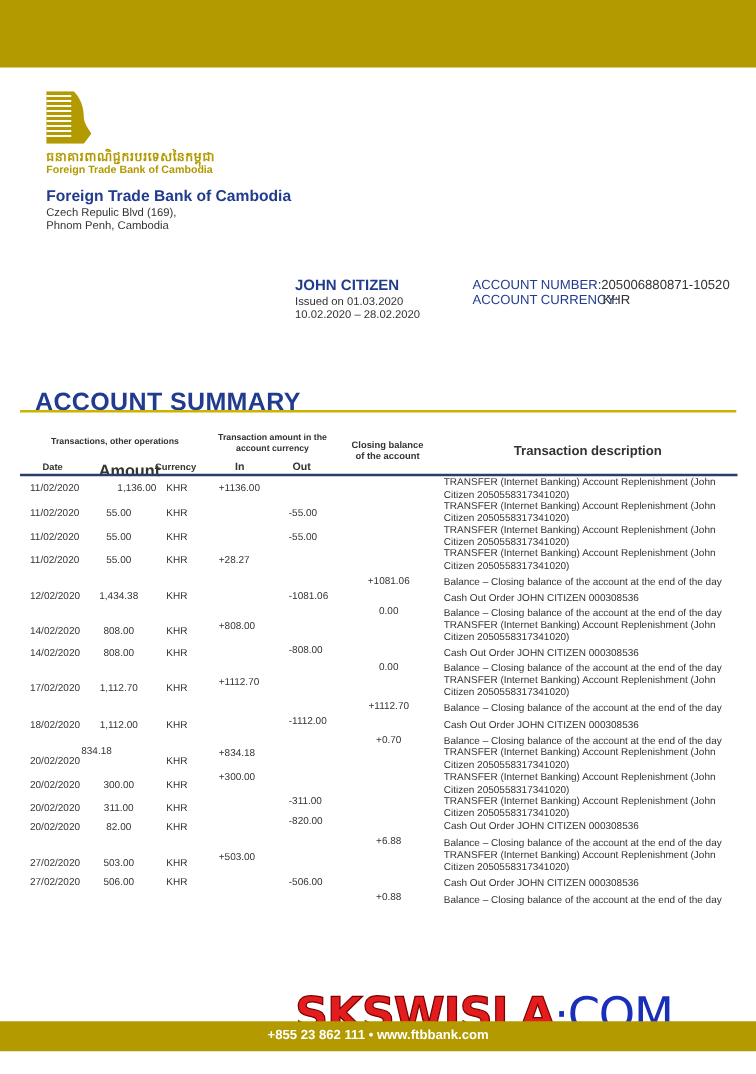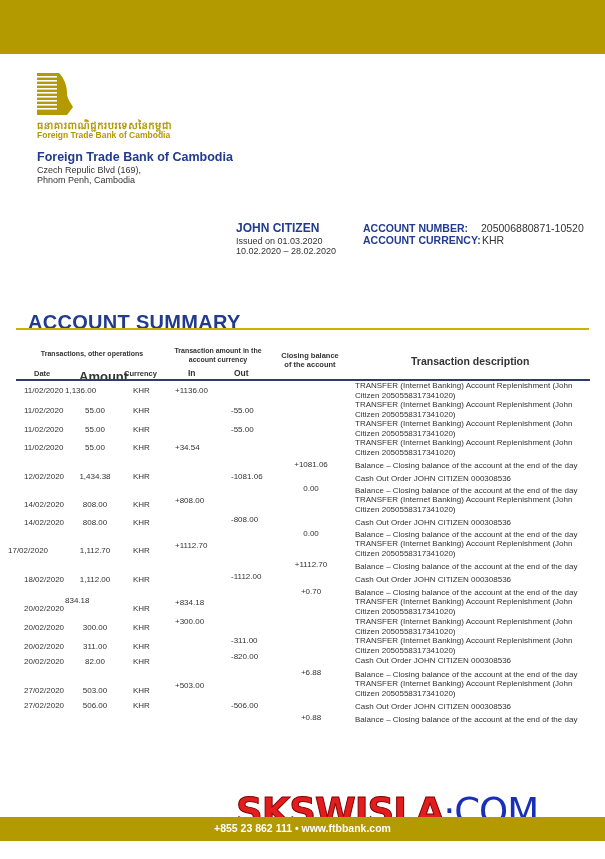--- a/index.html
+++ b/index.html
@@ -13,21 +13,21 @@
   .logo-mark { position: absolute; left: 0; top: 0; width: 36px; height: 42px; }
   .logo-ftb { position: absolute; left: 36px; top: -9px; font-size: 54px; font-weight: bold; color: #213b8e;
               letter-spacing: -1px; line-height: 60px; }
   .logo-khmer { position: absolute; left: 0; top: 46px; font-size: 10px; color: #b29a00; font-weight: bold;
                 letter-spacing: 0.5px; }
   .logo-sub { position: absolute; left: 0; top: 57px; font-size: 8.5px; color: #b29a00; font-weight: bold; white-space: nowrap; }
   .bank-name { position: absolute; left: 37px; top: 150px; font-size: 12.5px; font-weight: bold; color: #213b8e; }
   .bank-addr { position: absolute; left: 37px; font-size: 9px; color: #333; }
   .holder { position: absolute; left: 236px; top: 221px; font-size: 12px; font-weight: bold; color: #213b8e; }
   .holder-line { position: absolute; left: 236px; font-size: 9px; color: #333; }
-  .acct-label { position: absolute; left: 363px; font-size: 10.5px; font-weight: bold; color: #213b8e; }
+  .acct-label { position: absolute; left: 378px; font-size: 10.5px; font-weight: normal; color: #213b8e; }
   .acct-value { position: absolute; font-size: 10.5px; color: #333; }
   .section-title { position: absolute; left: 28px; top: 311px; font-size: 20px; font-weight: bold; color: #213b8e; letter-spacing: 0.3px; }
   .section-rule { position: absolute; left: 16px; top: 328px; width: 573px; height: 2px; background: #c9b400; }
   .th-group { position: absolute; font-size: 7px; font-weight: bold; color: #333; text-align: center; line-height: 9px; }
   .th { position: absolute; font-size: 8.5px; font-weight: bold; color: #333; text-align: center; }
   .th-big { position: absolute; font-size: 10.5px; font-weight: bold; color: #333; }
   .head-rule { position: absolute; left: 16px; top: 379px; width: 574px; height: 2px; background: #2c3e68; }
   .cell { position: absolute; font-size: 8px; color: #333; white-space: nowrap; }
   .desc { position: absolute; left: 355px; font-size: 8px; color: #333; line-height: 9.5px; width: 235px; }
   .watermark { position: absolute; left: 236px; top: 790px; font-size: 37px; font-weight: bold; white-space: nowrap;
@@ -91,51 +91,51 @@
 <div class="th" style="left:34px; top:369px; font-size:7.5px;">Date</div>
 <div class="th" style="left:79px; top:369px; font-size:13px;">Amount</div>
 <div class="th" style="left:124px; top:369px; font-size:7.5px;">Currency</div>
 <div class="th" style="left:188px; top:368px;">In</div>
 <div class="th" style="left:234px; top:368px;">Out</div>
 
 <div class="head-rule"></div>
 
 <div id="rows-layer">
     <div class="cell" style="top: 386px; left: 24px;">11/02/2020</div>
-    <div class="cell" style="top: 386px; left: 65px; width: 60px; text-align: left;">1,136.00</div>
+    <div class="cell" style="top: 386px; left: 65px; width: 60px; text-align: right;">1,136.00</div>
     <div class="cell" style="top: 386px; left: 133px;">KHR</div>
     <div class="cell" style="top: 386px; left: 175px;">+1136.00</div>
     <div class="cell" style="top: 406px; left: 24px;">11/02/2020</div>
     <div class="cell" style="top: 406px; left: 65px; width: 60px; text-align: center;">55.00</div>
     <div class="cell" style="top: 406px; left: 133px;">KHR</div>
     <div class="cell" style="top: 406px; left: 231px;">-55.00</div>
     <div class="cell" style="top: 425px; left: 24px;">11/02/2020</div>
     <div class="cell" style="top: 425px; left: 65px; width: 60px; text-align: center;">55.00</div>
     <div class="cell" style="top: 425px; left: 133px;">KHR</div>
     <div class="cell" style="top: 425px; left: 231px;">-55.00</div>
     <div class="cell" style="top: 443px; left: 24px;">11/02/2020</div>
     <div class="cell" style="top: 443px; left: 65px; width: 60px; text-align: center;">55.00</div>
     <div class="cell" style="top: 443px; left: 133px;">KHR</div>
-    <div class="cell" style="top: 443px; left: 175px;">+34.54</div>
+    <div class="cell" style="top: 443px; left: 175px;">+28.27</div>
     <div class="cell" style="top: 460px; left: 281px; width: 60px; text-align: center;">+1081.06</div>
     <div class="cell" style="top: 472px; left: 24px;">12/02/2020</div>
     <div class="cell" style="top: 472px; left: 65px; width: 60px; text-align: center;">1,434.38</div>
     <div class="cell" style="top: 472px; left: 133px;">KHR</div>
     <div class="cell" style="top: 472px; left: 231px;">-1081.06</div>
     <div class="cell" style="top: 484px; left: 281px; width: 60px; text-align: center;">0.00</div>
     <div class="cell" style="top: 500px; left: 24px;">14/02/2020</div>
     <div class="cell" style="top: 500px; left: 65px; width: 60px; text-align: center;">808.00</div>
     <div class="cell" style="top: 500px; left: 133px;">KHR</div>
     <div class="cell" style="top: 496px; left: 175px;">+808.00</div>
     <div class="cell" style="top: 518px; left: 24px;">14/02/2020</div>
     <div class="cell" style="top: 518px; left: 65px; width: 60px; text-align: center;">808.00</div>
     <div class="cell" style="top: 518px; left: 133px;">KHR</div>
     <div class="cell" style="top: 515px; left: 231px;">-808.00</div>
     <div class="cell" style="top: 529px; left: 281px; width: 60px; text-align: center;">0.00</div>
-    <div class="cell" style="top: 546px; left: 8px; text-align: center;">17/02/2020</div>
+    <div class="cell" style="top: 546px; left: 24px; text-align: center;">17/02/2020</div>
     <div class="cell" style="top: 546px; left: 65px; width: 60px; text-align: center;">1,112.70</div>
     <div class="cell" style="top: 546px; left: 133px;">KHR</div>
     <div class="cell" style="top: 541px; left: 175px;">+1112.70</div>
     <div class="cell" style="top: 560px; left: 281px; width: 60px; text-align: center;">+1112.70</div>
     <div class="cell" style="top: 575px; left: 24px;">18/02/2020</div>
     <div class="cell" style="top: 575px; left: 65px; width: 60px; text-align: center;">1,112.00</div>
     <div class="cell" style="top: 575px; left: 133px;">KHR</div>
     <div class="cell" style="top: 572px; left: 231px;">-1112.00</div>
     <div class="cell" style="top: 587px; left: 281px; width: 60px; text-align: center;">+0.70</div>
     <div class="cell" style="top: 604px; left: 24px;">20/02/2020</div>

